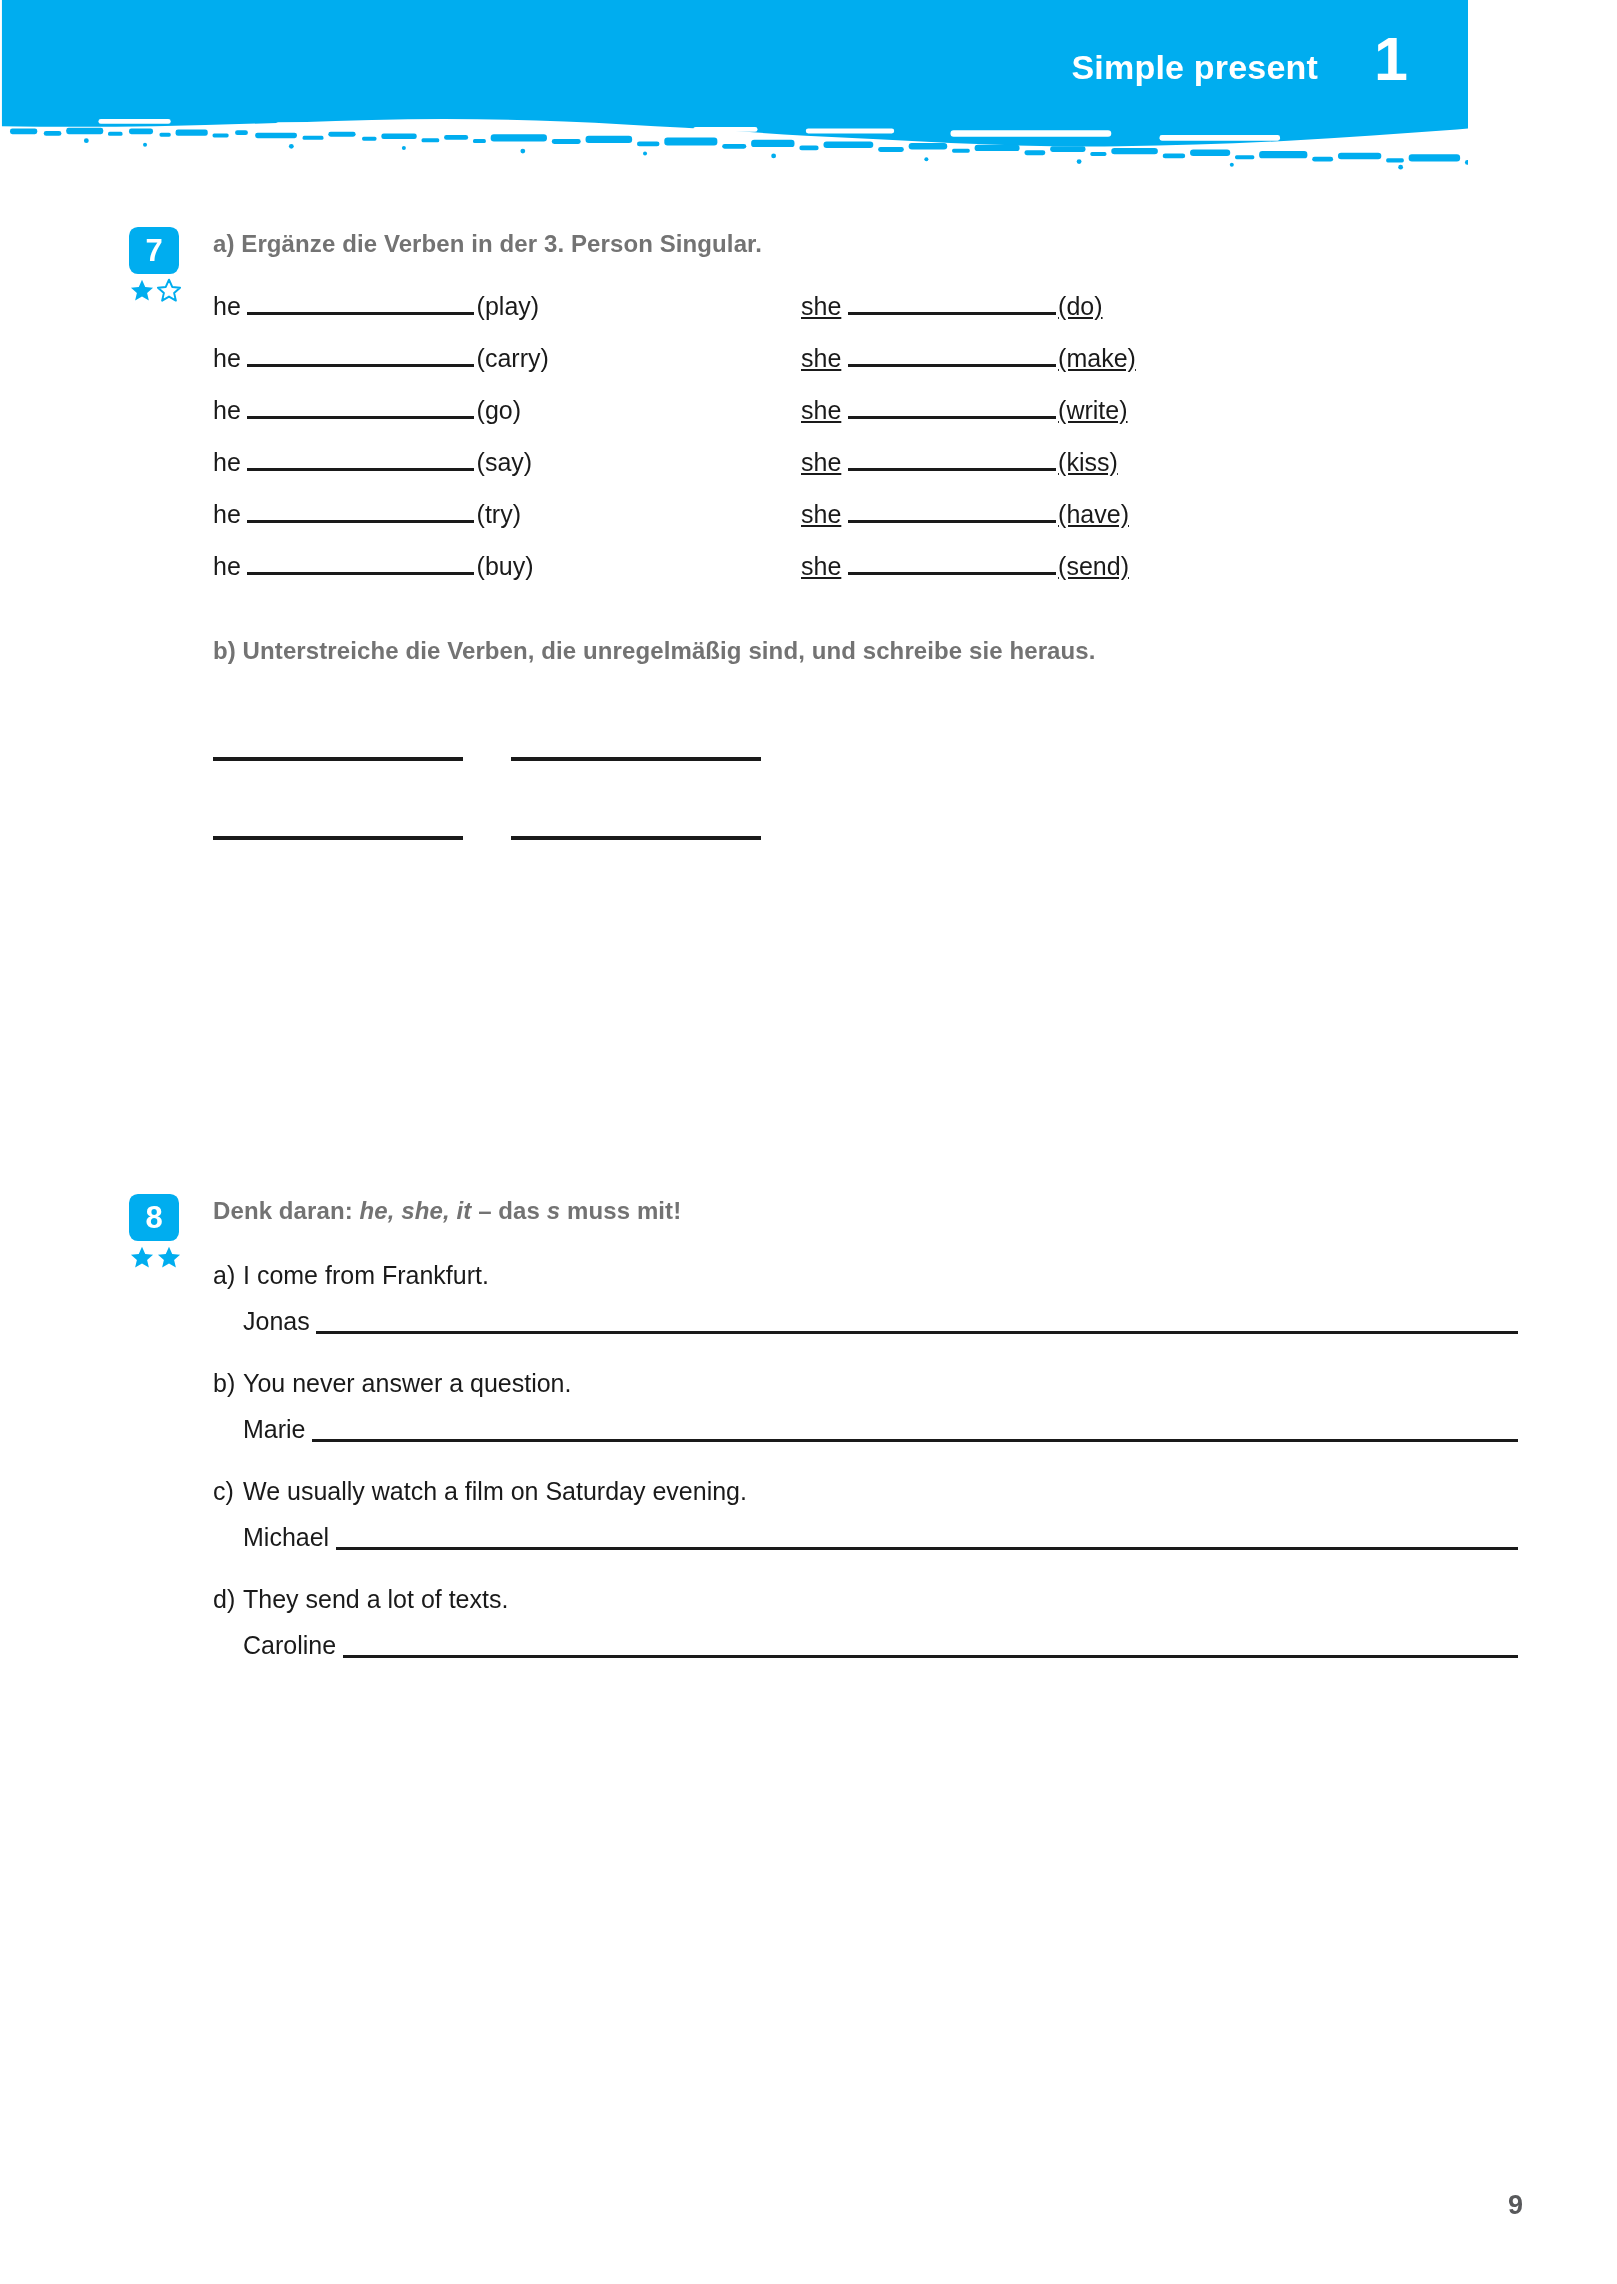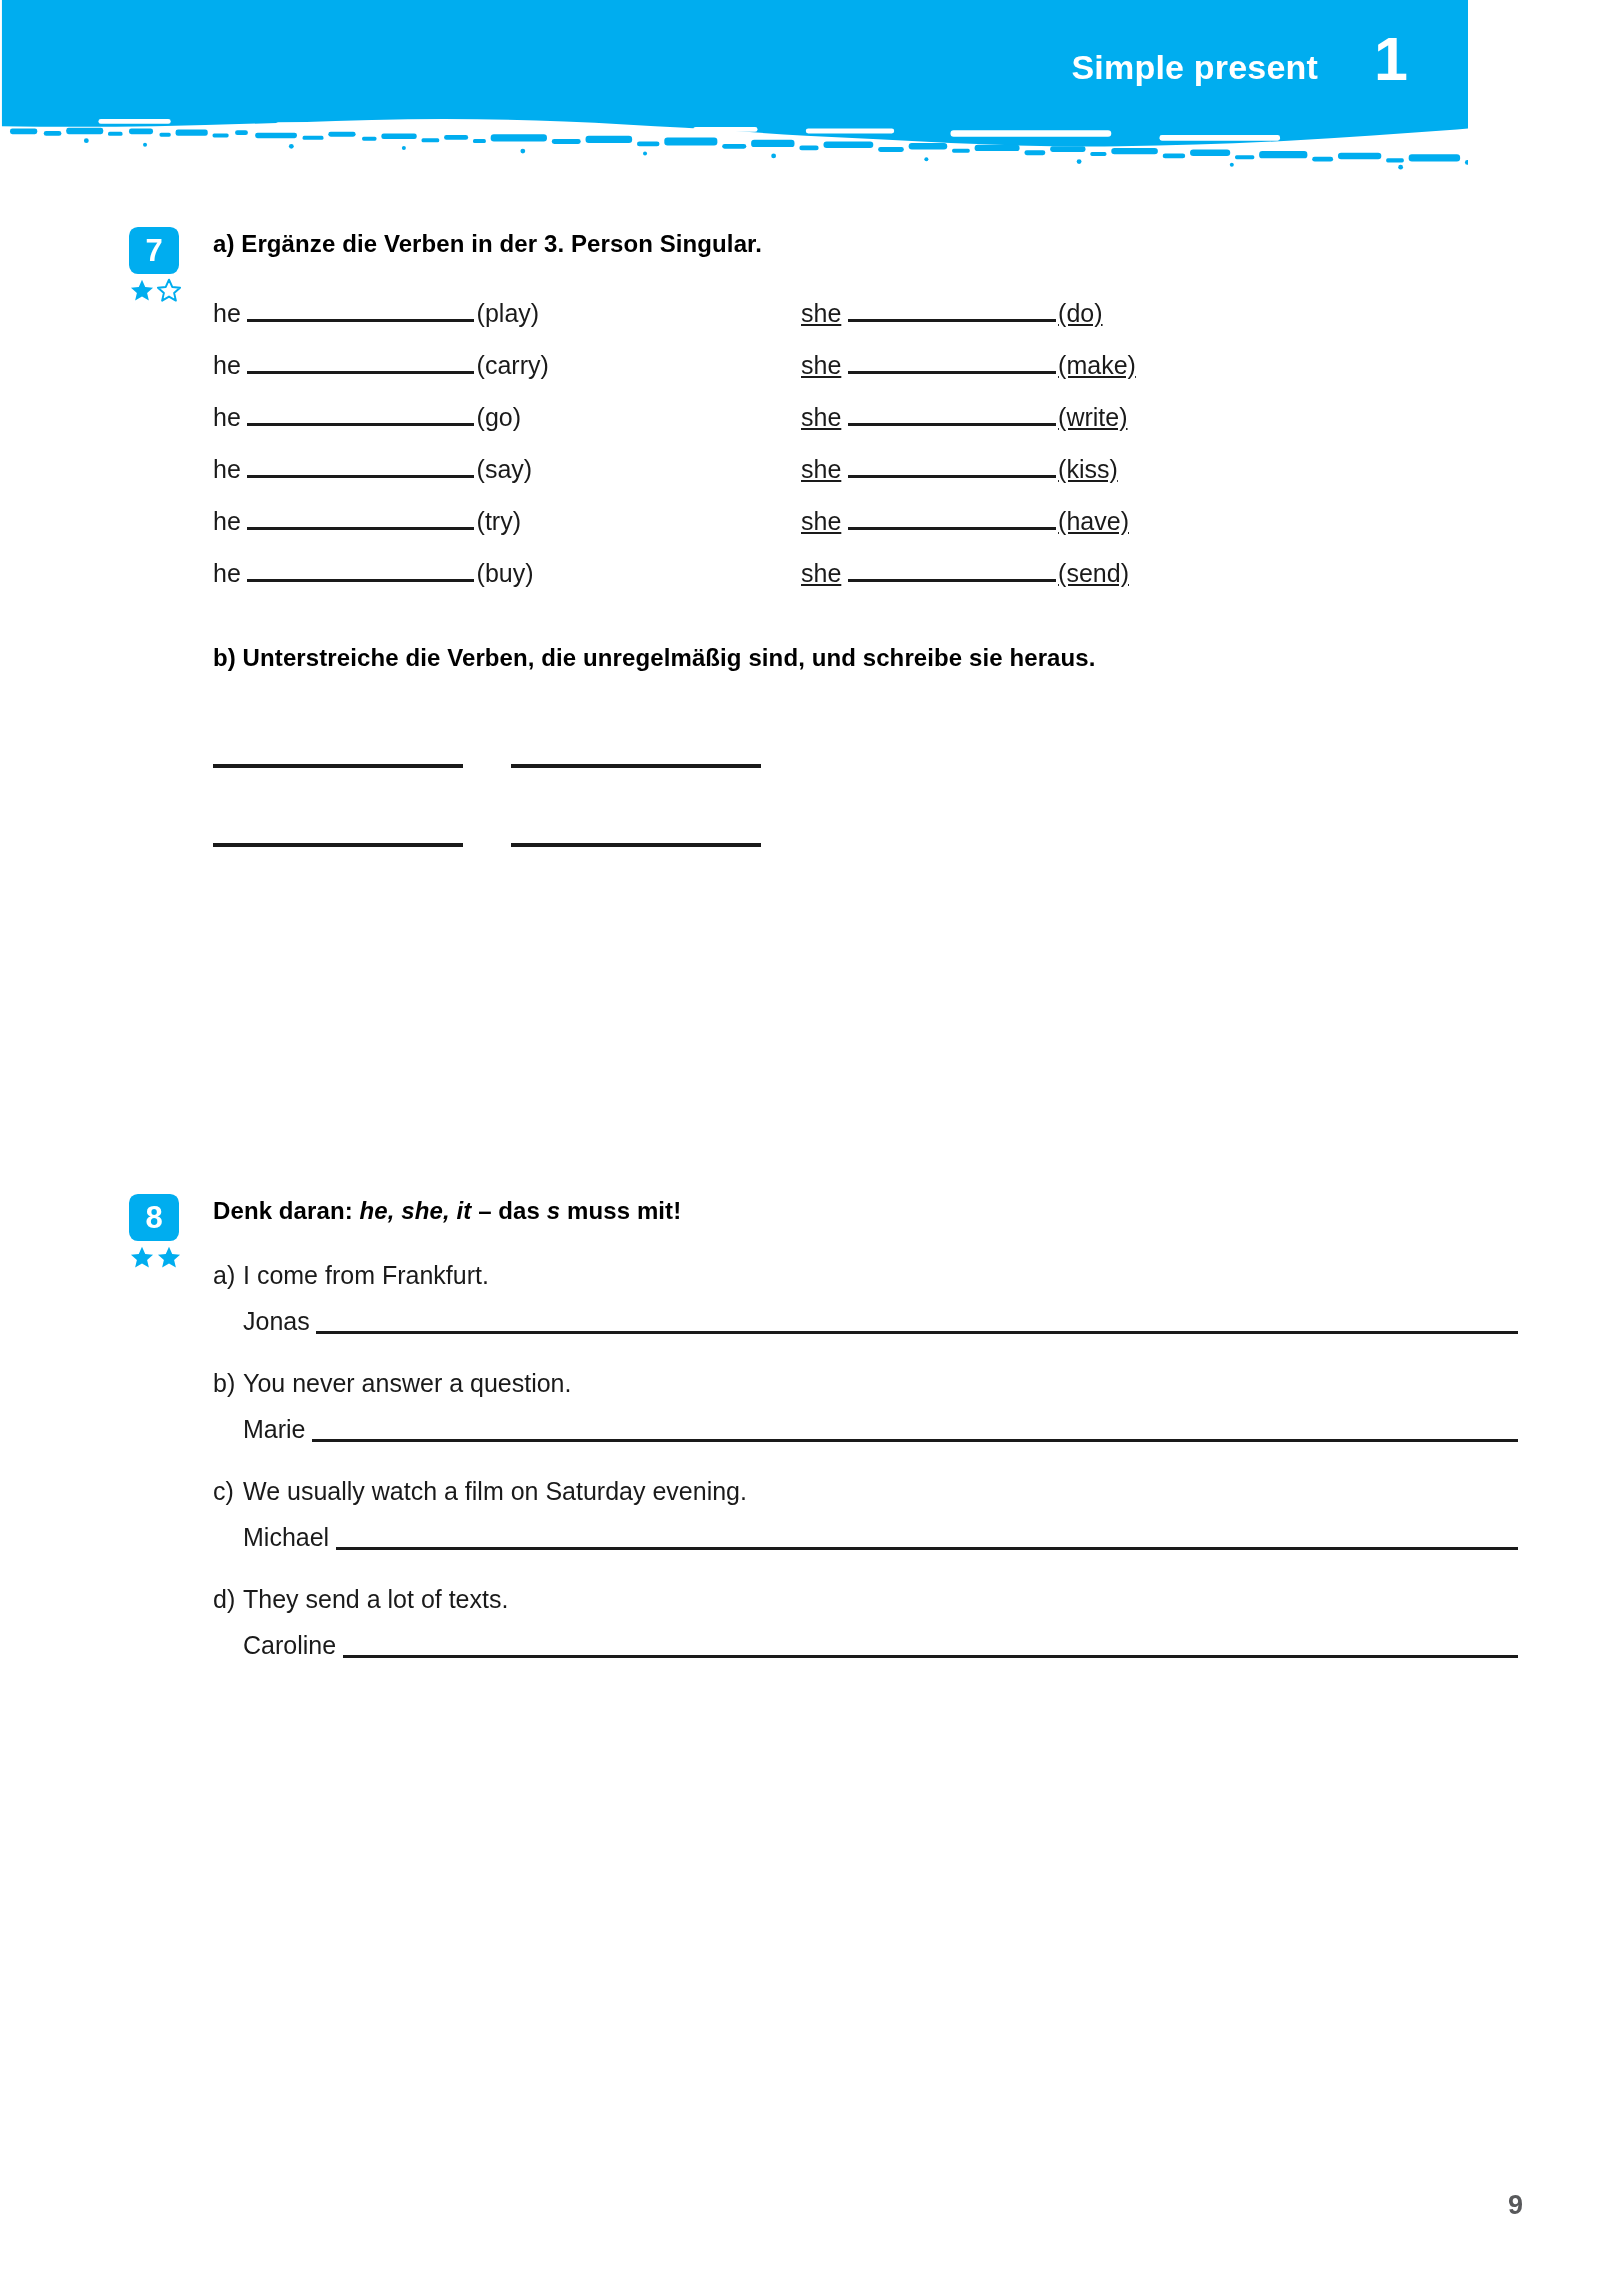--- a/index.html
+++ b/index.html
@@ -80,32 +80,32 @@
     line-height: 0;
   }
 
   .ex-body {
     position: absolute;
     left: 213px;
     width: 1305px;
   }
 
   .task-text {
-    color: #000000;
+    color: #737373;
     font-size: 24px;
     font-weight: bold;
     line-height: 1.42;
     letter-spacing: 0.1px;
   }
   .task-text em {
   }
 
   
   .verb-grid {
-    margin-top: 34px;
+    margin-top: 27px;
     text-align: right;
   }
   .verb-row {
     display: flex;
     align-items: baseline;
     height: 52px;
   }
   .verb-cell {
     display: flex;
     align-items: baseline;

